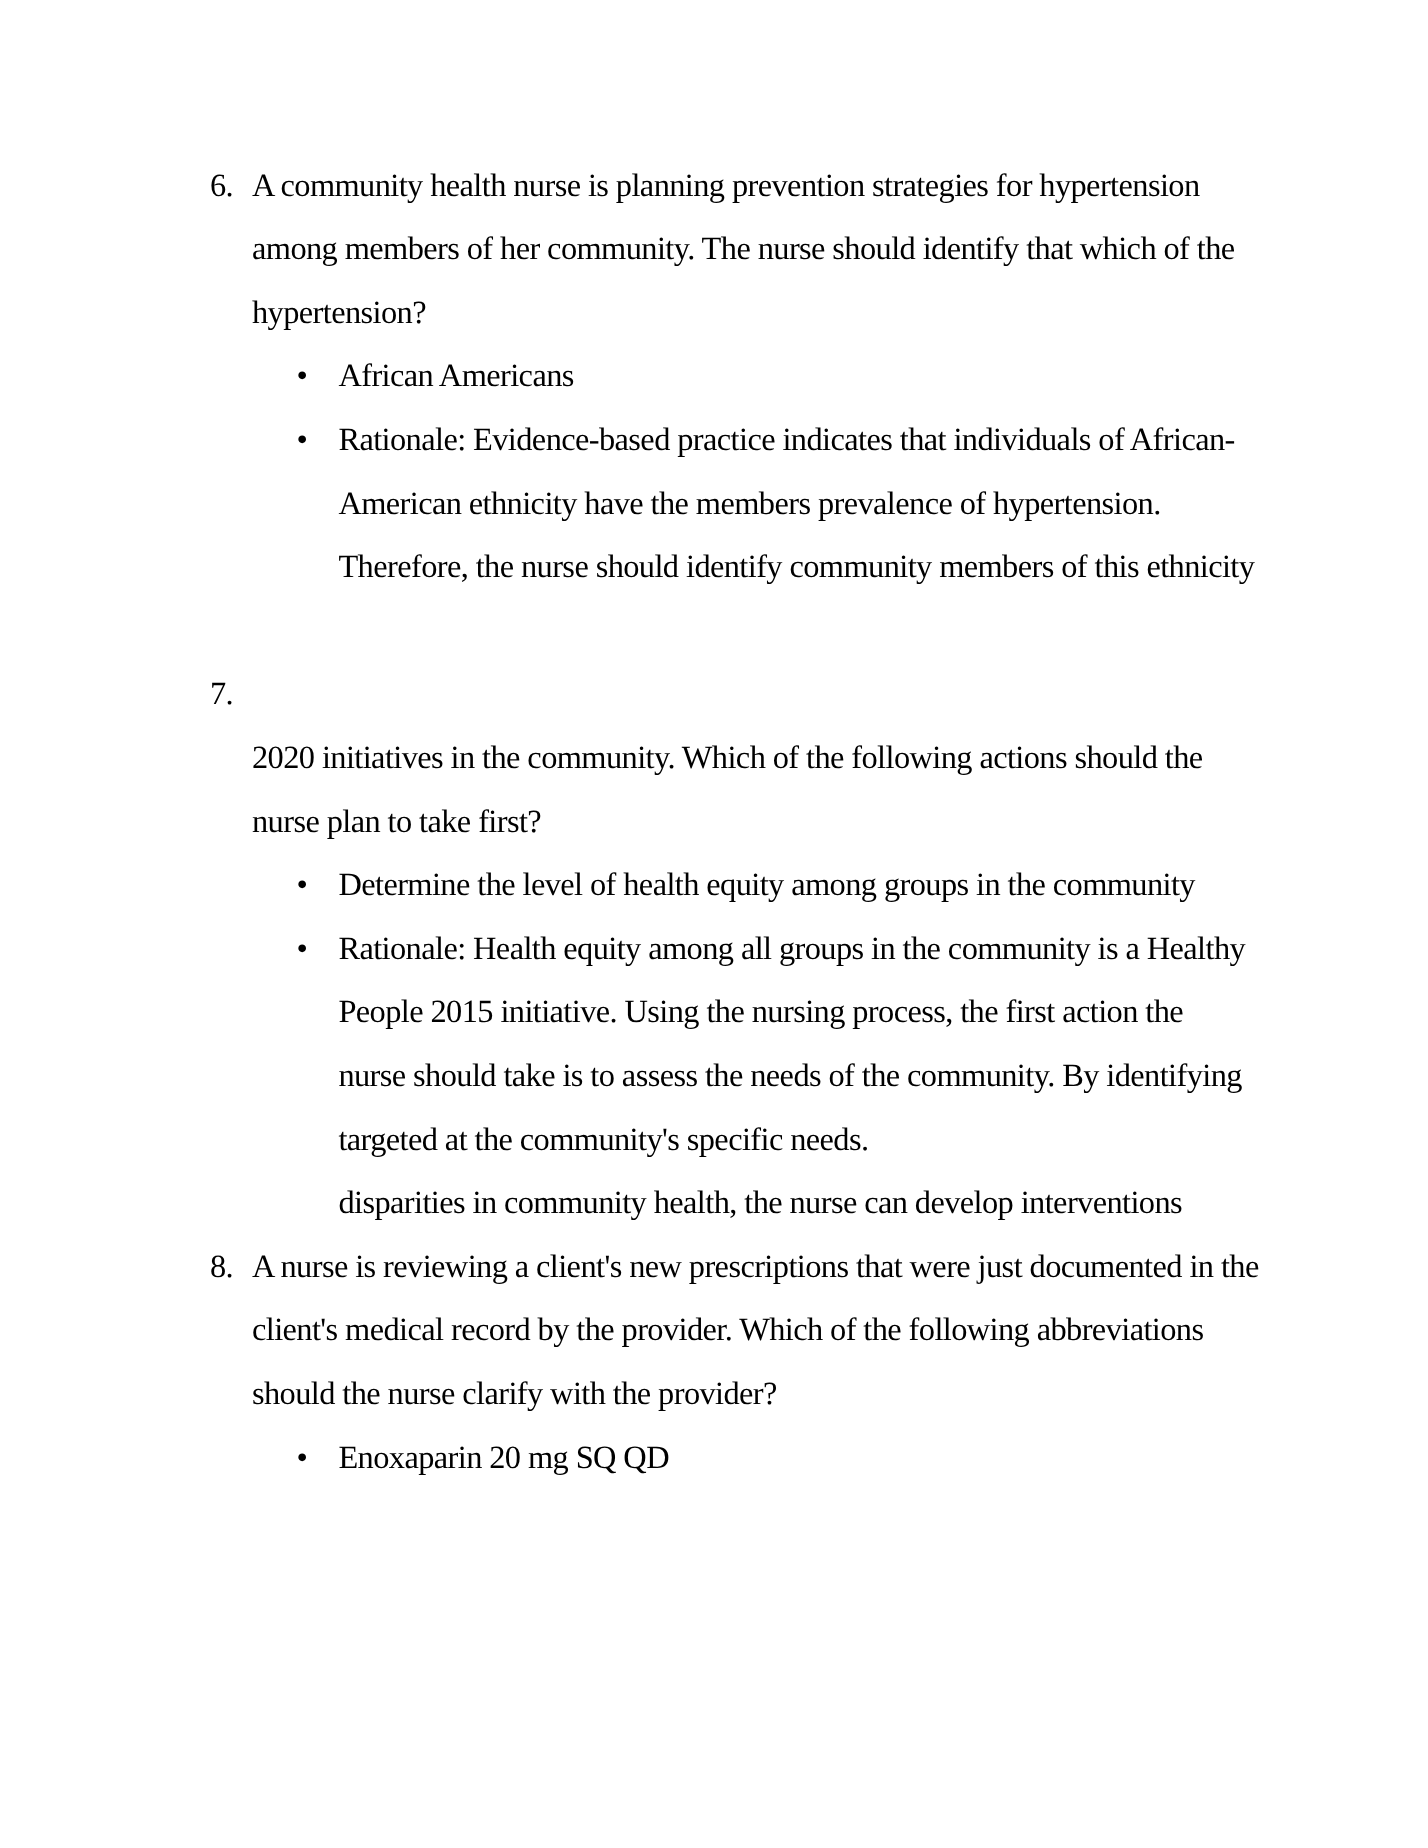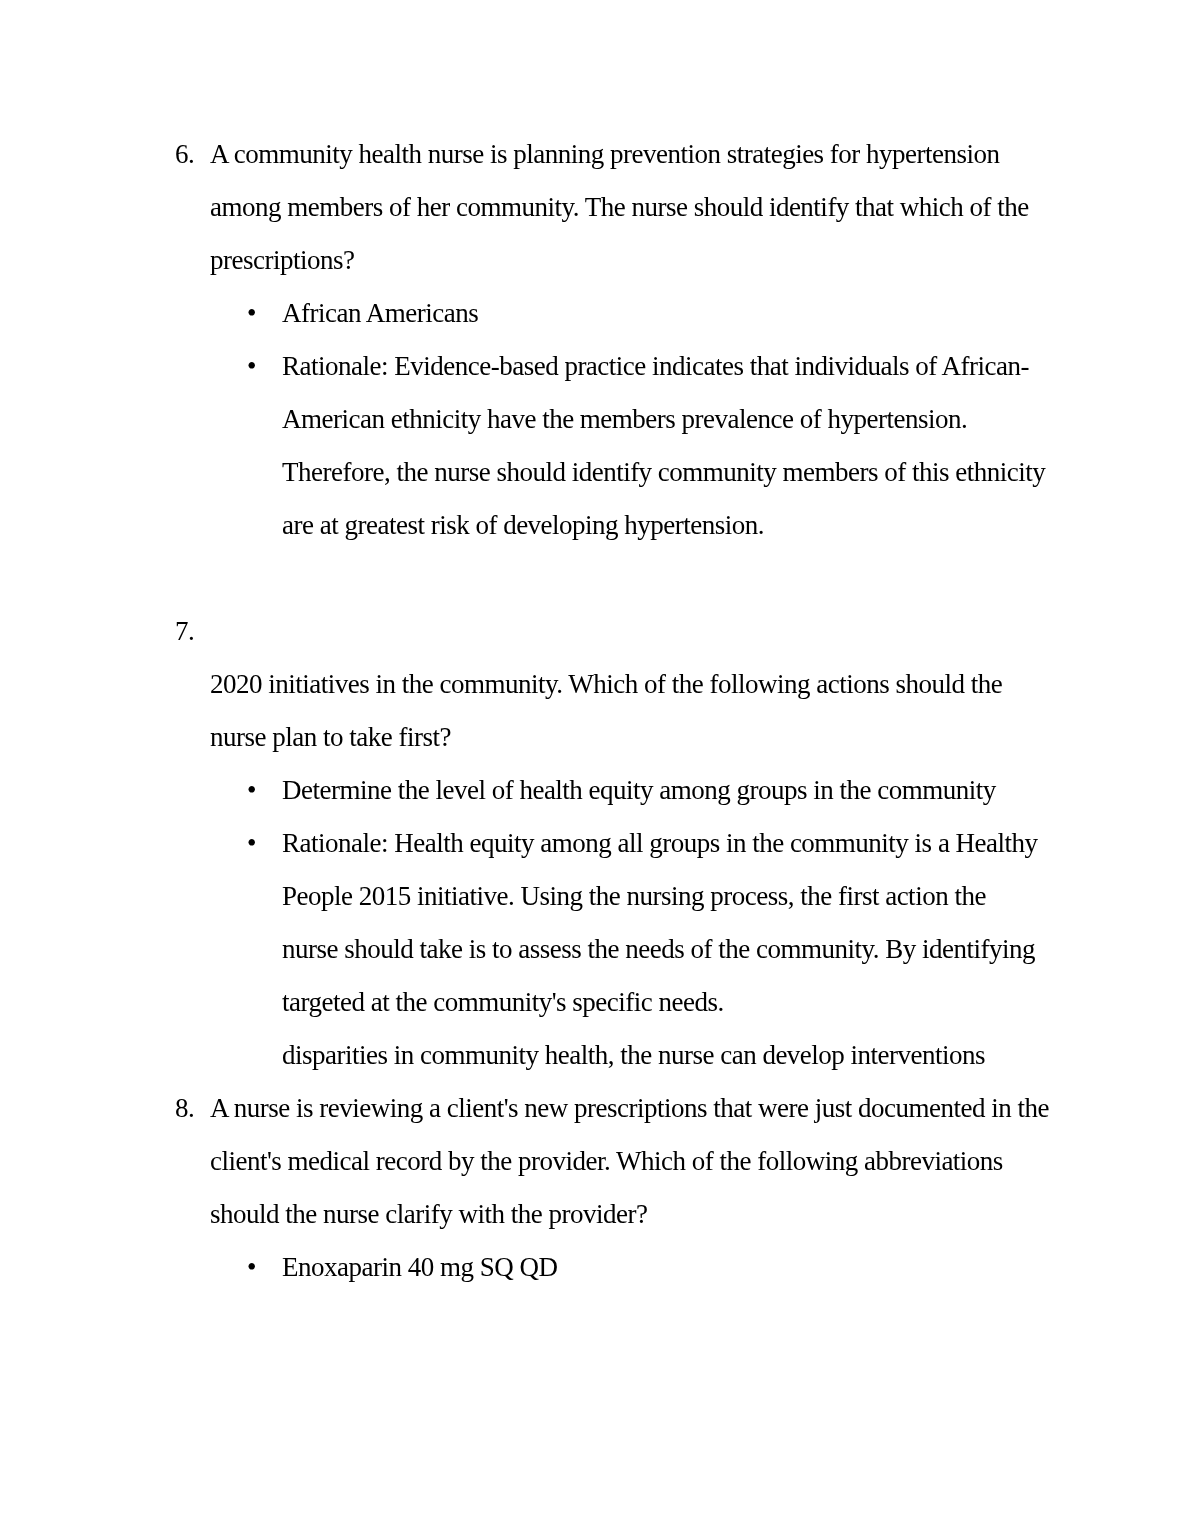--- a/index.html
+++ b/index.html
@@ -58,34 +58,33 @@
 
 <div class="page">
   <div class="content">
 
     <section>
       <div class="line q">
         <span class="num">6.</span>
         <span>A community health nurse is planning prevention strategies for hypertension</span>
       </div>
       <div class="line q">among members of her community. The nurse should identify that which of the</div>
-      <div class="line q">prescriptions?</div>
+      <div class="line q">hypertension?</div>
 
       <div class="line b">
         <span class="bullet">•</span>
         <span>African Americans</span>
       </div>
 
       <div class="line b">
         <span class="bullet">•</span>
         <span>Rationale: Evidence-based practice indicates that individuals of African-</span>
       </div>
       <div class="line b">American ethnicity have the members prevalence of hypertension.</div>
       <div class="line b">Therefore, the nurse should identify community members of this ethnicity</div>
-      <div class="line b">are at greatest risk of developing hypertension.</div>
     </section>
 
     <div class="line spacer"></div>
 
     <section>
       <div class="line q">
         <span class="num">7.</span>
       </div>
       <div class="line q">2020 initiatives in the community. Which of the following actions should the</div>
       <div class="line q">nurse plan to take first?</div>
@@ -108,18 +107,18 @@
     <section>
       <div class="line q">
         <span class="num">8.</span>
         <span>A nurse is reviewing a client's new prescriptions that were just documented in the</span>
       </div>
       <div class="line q">client's medical record by the provider. Which of the following abbreviations</div>
       <div class="line q">should the nurse clarify with the provider?</div>
 
       <div class="line b">
         <span class="bullet">•</span>
-        <span>Enoxaparin 40 mg SQ QD</span>
+        <span>Enoxaparin 20 mg SQ QD</span>
       </div>
     </section>
 
   </div>
 </div>
 
 </body></html>

